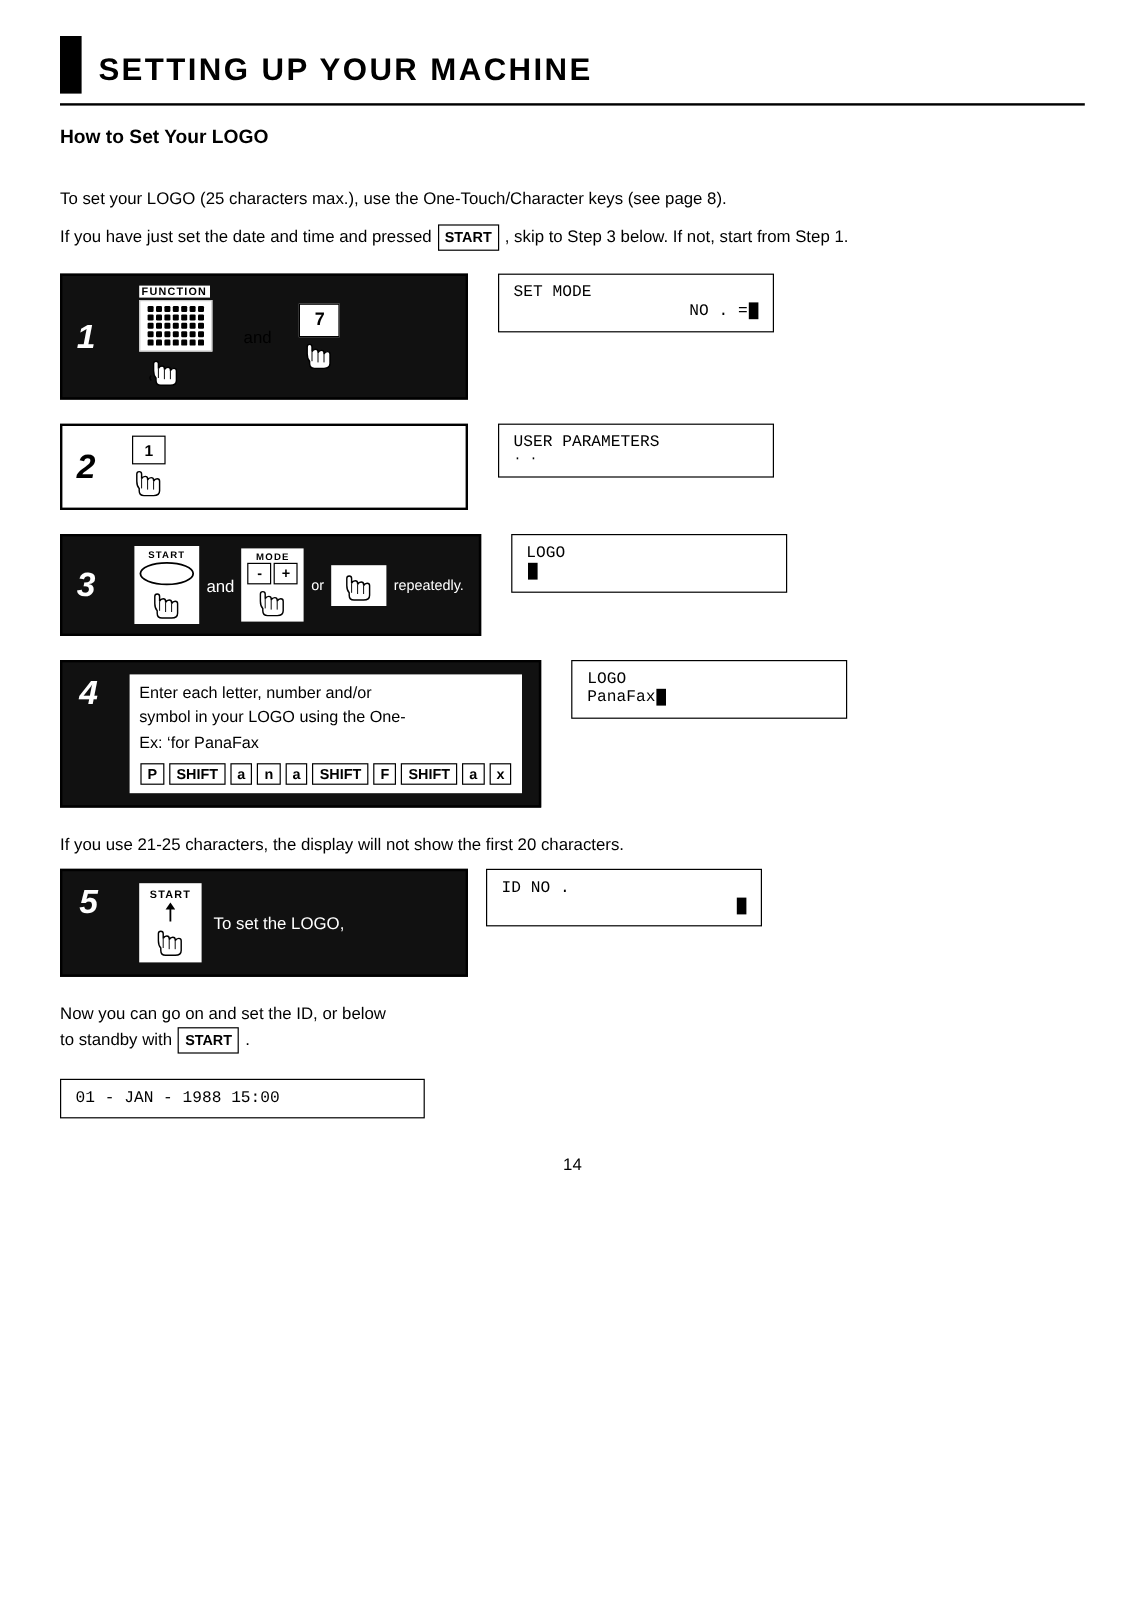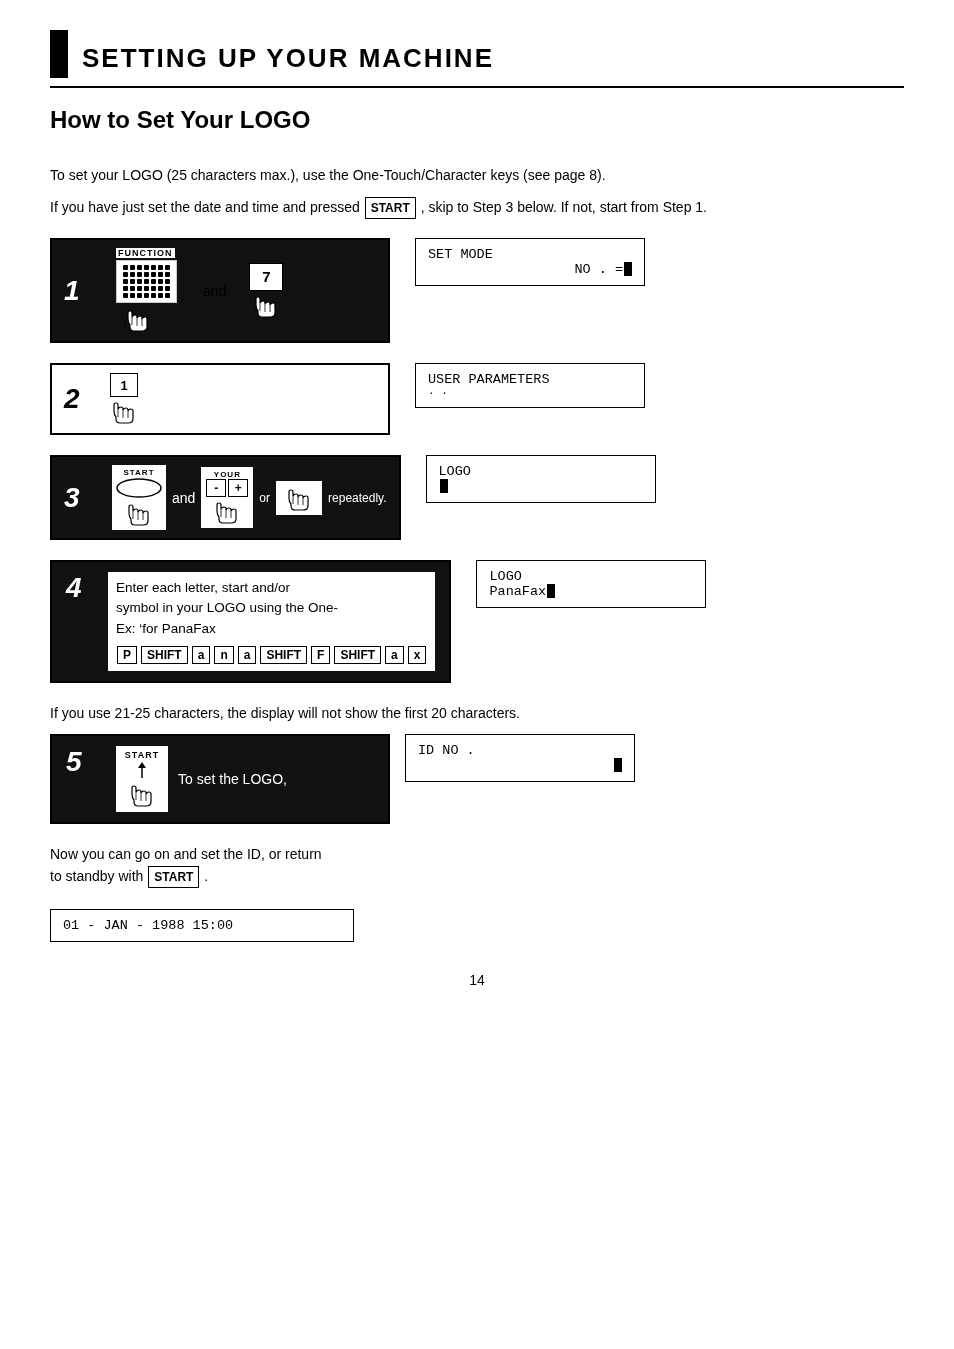--- a/index.html
+++ b/index.html
@@ -30,21 +30,21 @@
     .header-title {
       font-size: 26px;
       font-weight: 900;
       letter-spacing: 2px;
       align-self: flex-end;
       padding-bottom: 4px;
     }
 
     
     .section-title {
-      font-size: 24px;
+      font-size: 16px;
       font-weight: 700;
       margin-bottom: 10px;
     }
 
     
     .intro-text {
       font-size: 14px;
       line-height: 1.5;
       margin-bottom: 10px;
     }
@@ -284,21 +284,21 @@
           <path d="M10 20 Q8 18 8 14 L8 8 Q8 6 10 6 Q12 6 12 8 L12 12 Q13 10 15 10 Q17 10 17 12 L17 13 Q18 11 20 11 Q22 11 22 13 L22 14 Q23 12 25 12 Q27 12 27 14 L27 22 Q27 26 22 26 L14 26 Q10 26 10 22 Z" fill="white" stroke="black" stroke-width="1.2"></path>
           <line x1="12" y1="12" x2="12" y2="20" stroke="black" stroke-width="0.8"></line>
           <line x1="17" y1="13" x2="17" y2="21" stroke="black" stroke-width="0.8"></line>
           <line x1="22" y1="14" x2="22" y2="21" stroke="black" stroke-width="0.8"></line>
         </svg>
       </div>
 
       <span style="color:#fff; font-size:14px; align-self:center;">and</span>
 
       <div style="display:flex; flex-direction:column; align-items:center; background:#fff; padding:3px 5px;">
-        <div style="font-size:8px; font-weight:700; letter-spacing:1px;">YOUR</div>
+        <div style="font-size:8px; font-weight:700; letter-spacing:1px;">MODE</div>
         <div style="display:flex; gap:2px;">
           <div style="border:1.5px solid #000; width:20px; height:18px; display:flex; align-items:center; justify-content:center; font-size:12px; font-weight:700;">
               <span>-</span>
             </div>
           <div style="border:1.5px solid #000; width:20px; height:18px; display:flex; align-items:center; justify-content:center; font-size:12px; font-weight:700;">
               <span>+</span>
             </div>
         </div>
         <svg width="36" height="28" viewBox="0 0 36 28">
           <path d="M10 20 Q8 18 8 14 L8 8 Q8 6 10 6 Q12 6 12 8 L12 12 Q13 10 15 10 Q17 10 17 12 L17 13 Q18 11 20 11 Q22 11 22 13 L22 14 Q23 12 25 12 Q27 12 27 14 L27 22 Q27 26 22 26 L14 26 Q10 26 10 22 Z" fill="white" stroke="black" stroke-width="1.2"></path>
@@ -326,21 +326,21 @@
         <span class="cursor-block"></span>
       </div>
     </div>
   </div>
 
   <div class="step-flex">
     <div class="step-left-box step-numbox-filled" style="min-width:340px; flex-direction:column; align-items:flex-start; padding:10px 14px;">
       <div style="display:flex; align-items:flex-start; width:100%;">
         <span class="step-num white-num" style="margin-right:12px;">4</span>
         <div style="background:#fff; padding:6px 8px; flex:1;">
-          <div class="step4-text">Enter each letter, start and/or</div>
+          <div class="step4-text">Enter each letter, number and/or</div>
           <div class="step4-text">symbol in your LOGO using the One-</div>
           <div class="step4-text">Ex: ‘for PanaFax</div>
           <div class="keys-row">
             <span class="key-btn">P</span>
             <span class="key-btn">SHIFT</span>
             <span class="key-btn">a</span>
             <span class="key-btn">n</span>
             <span class="key-btn">a</span>
             <span class="key-btn">SHIFT</span>
             <span class="key-btn">F</span>
@@ -387,21 +387,21 @@
     <div class="step-right-display" style="margin-left:0;">
       <div class="dp-line">ID  NO .</div>
       <div class="dp-line" style="text-align:right;">
         <span class="cursor-block"></span>
       </div>
     </div>
   </div>
 </div>
 
 <p class="info-text">
-  <span>Now you can go on and set the ID, or return</span><br>
+  <span>Now you can go on and set the ID, or below</span><br>
   <span>to standby with</span>
   <span class="key-btn">START</span>
   <span>.</span>
 </p>
 
 <div class="step-right-display" style="margin-left:0; margin-top:20px; width:304px;">
   <div class="dp-line">01 - JAN - 1988  15:00</div>
 </div>
 
 <div class="page-number">14</div>

